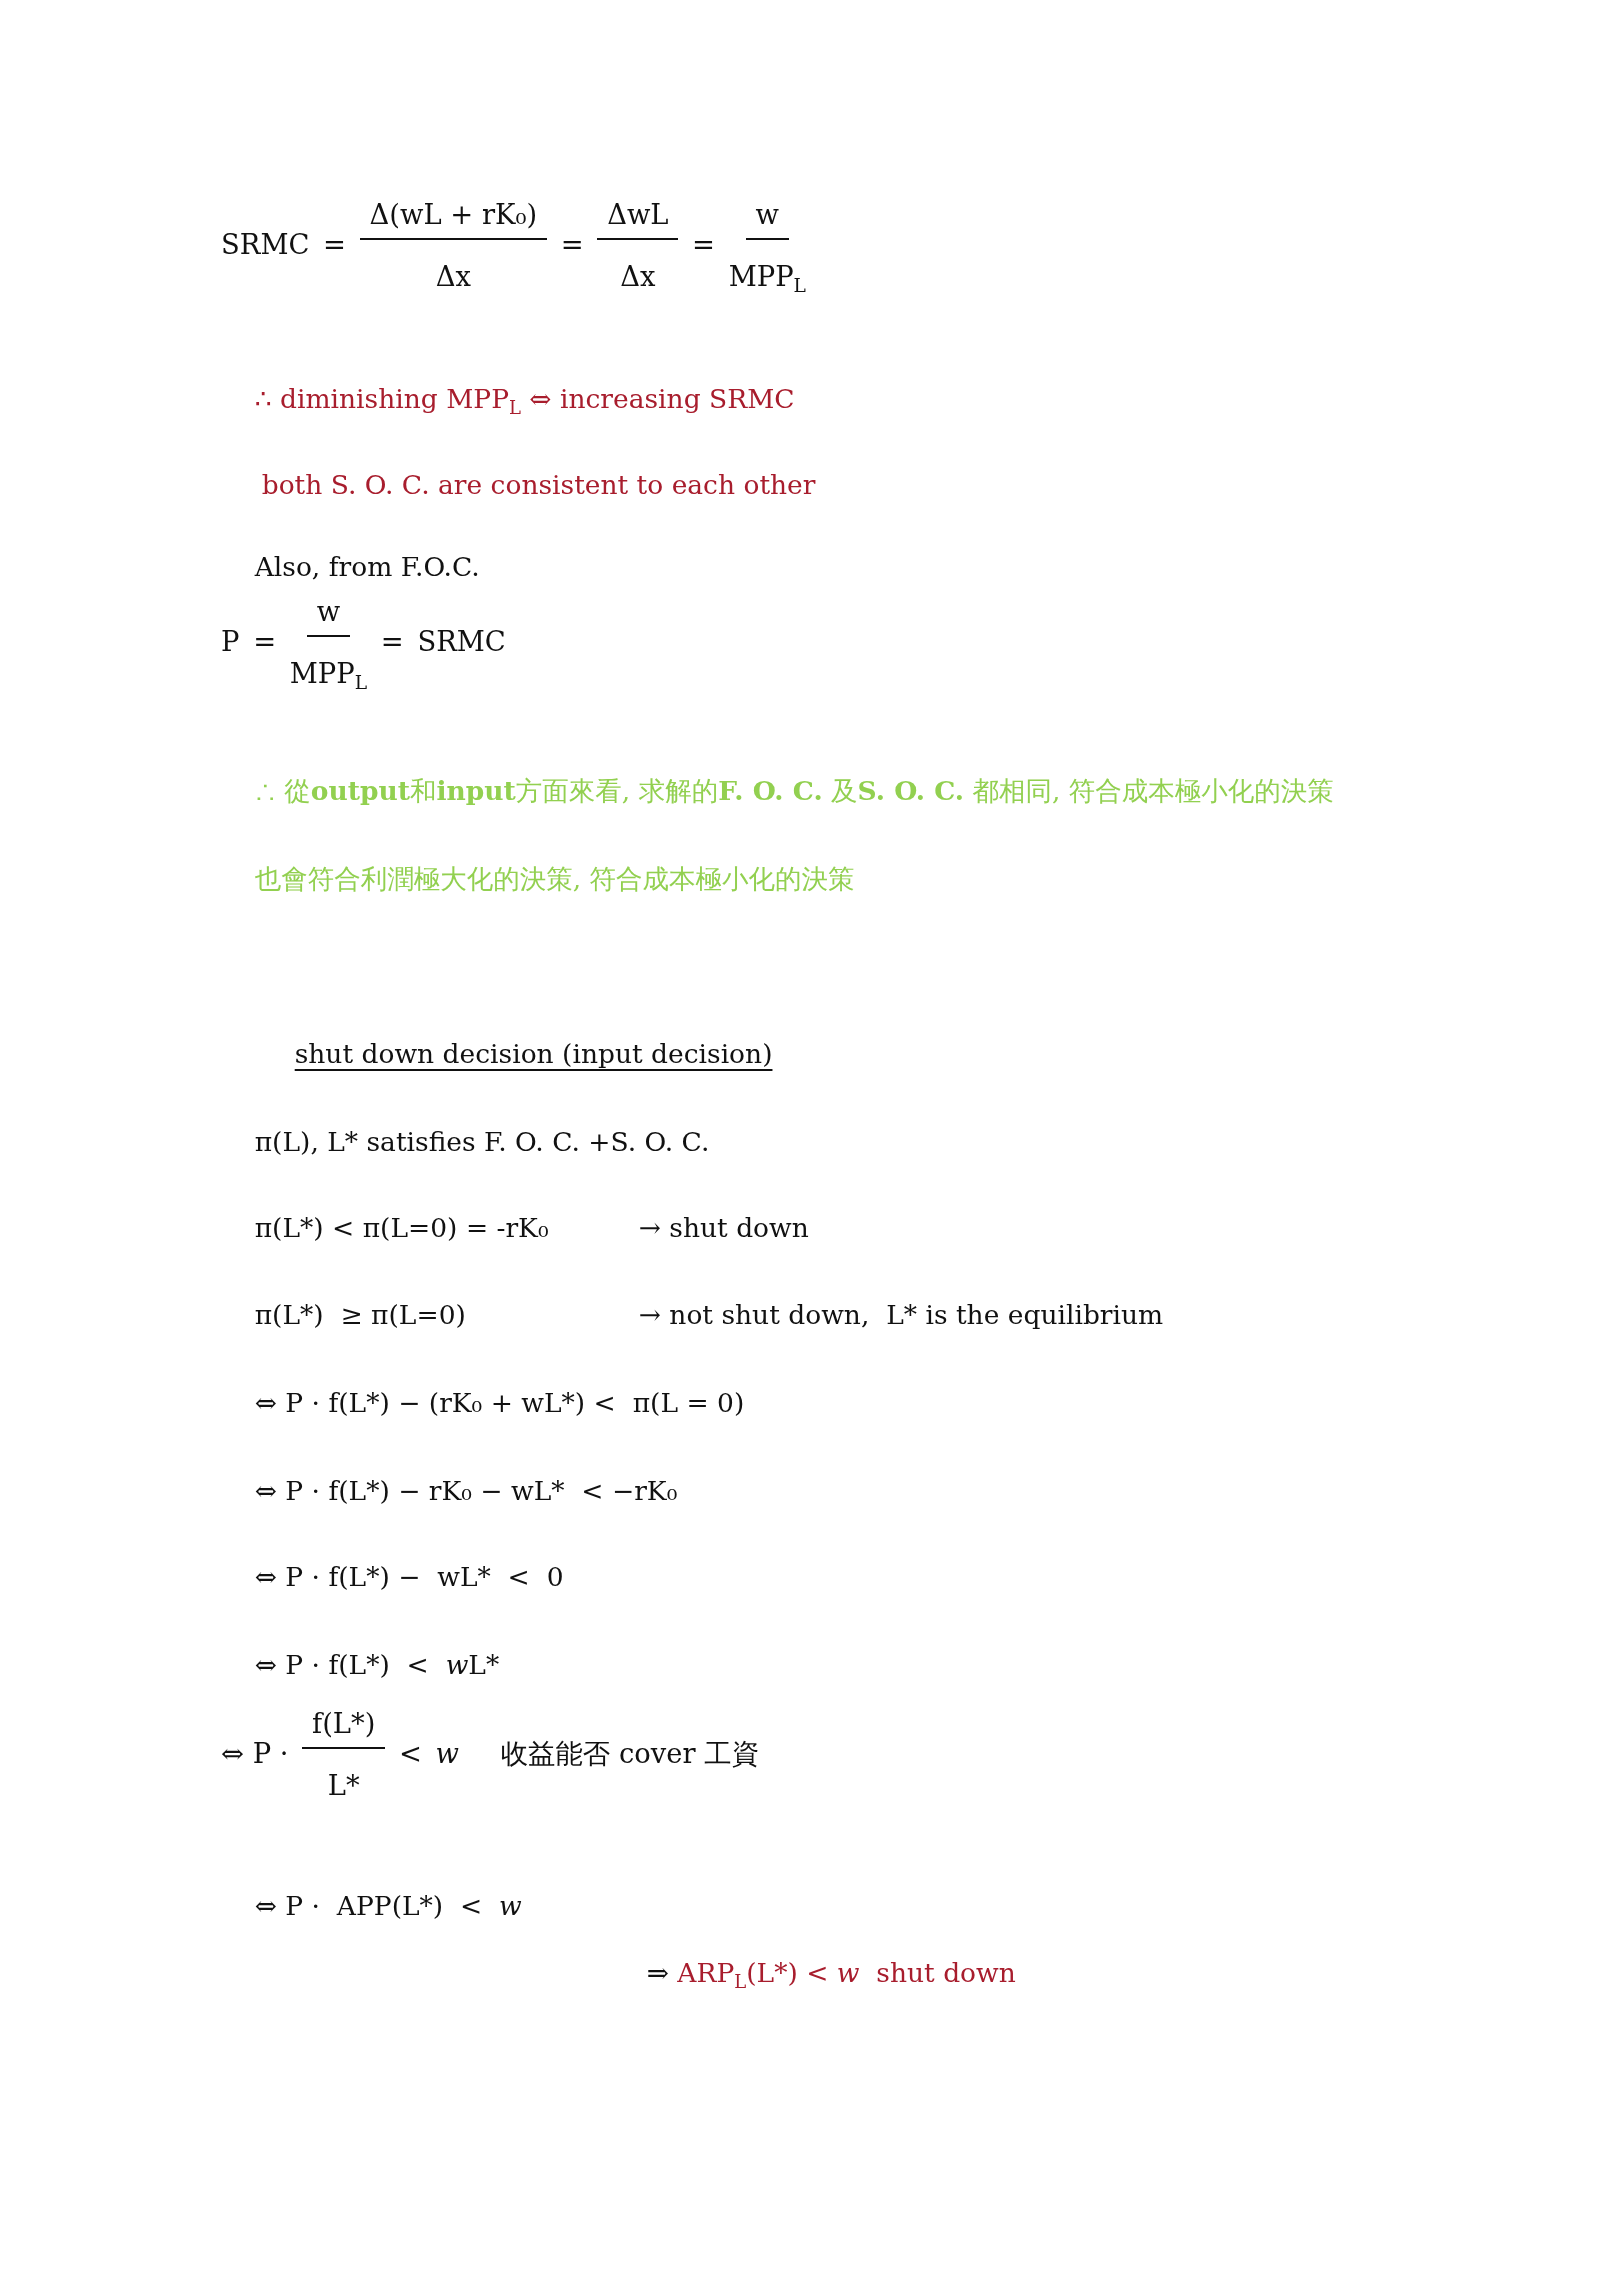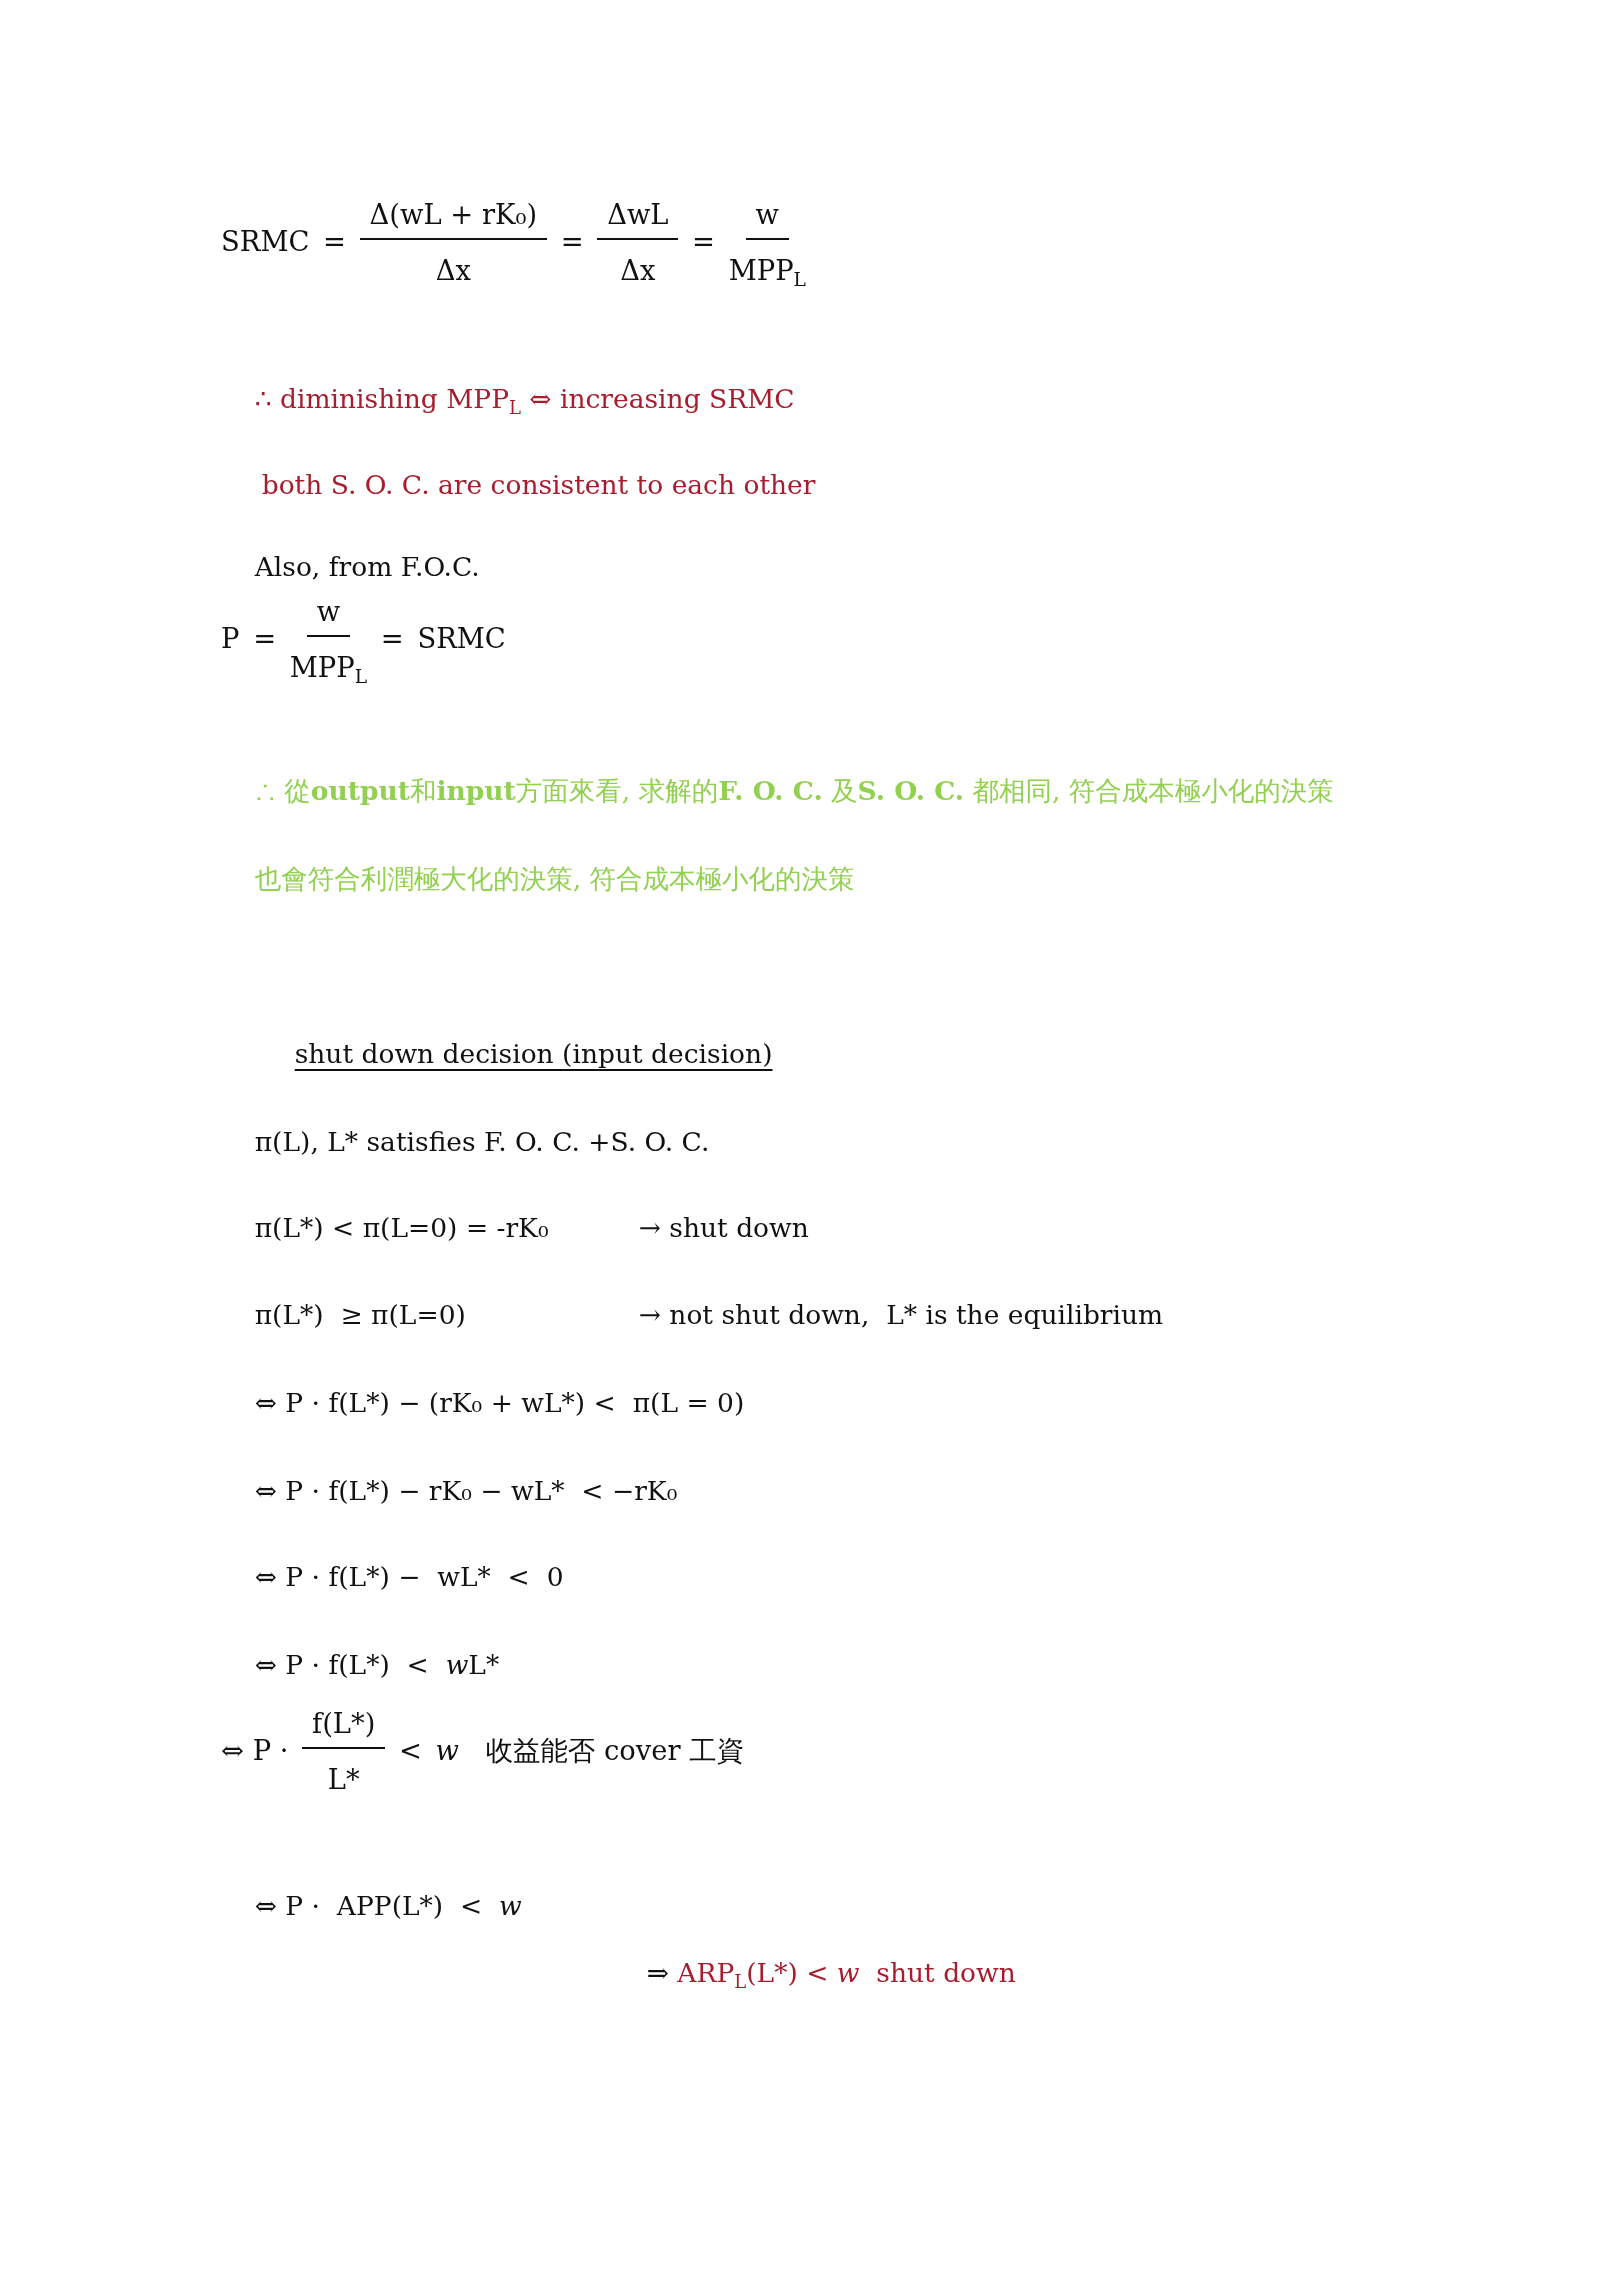--- a/index.html
+++ b/index.html
@@ -16,21 +16,21 @@
   }
   .line { position:absolute; left:221px; white-space:pre; line-height:1.35; }
   .red   { color:var(--red); }
   .green { color:var(--green); }
   .bold  { font-weight:bold; }
   .it    { font-style:italic; }
   .heading { text-decoration:underline; text-underline-offset:5.9px;margin-left:40px; }
   .formula-row { display:flex; align-items:center; gap:13.7px; font-size:27.4px; }
   .frac { display:inline-flex; flex-direction:column; align-items:center; text-align:left; }
   .frac .num { border-bottom:2.9px solid currentColor; padding:1px 9.8px 3.9px; }
-  .frac .den { padding-top:13px; }
+  .frac .den { padding-top:19px; }
   sub { font-size:68%; line-height:0; }
   .cond-left { display:inline-block; width:384px; }
 </style>
 </head>
 <body>
 
 <div class="page">
 
   <div class="line formula-row" style="top:196px">
     <span>SRMC</span>
@@ -115,21 +115,21 @@
   </div>
 
   <div class="line formula-row" style="top:1705px">
     <span>⇔ P ·</span>
     <span class="frac">
       <span class="num">f(L*)</span>
       <span class="den">L*</span>
     </span>
     <span>&lt;</span>
     <span class="it">w</span>
-    <span style="margin-left:13px">收益能否 cover 工資</span>
+    <span style="margin-left:28px">收益能否 cover 工資</span>
   </div>
 
   <div class="line" style="top:1852px">
     <span>⇔ P ·  APP(L*)  &lt;  </span><span class="it">w</span>
   </div>
 
   <div class="line" style="top:1919px; left:613px">
     <span>⇒ </span><span class="red">ARP</span><sub class="red">L</sub><span class="red">(L*) &lt; </span><span class="red it">w</span><span class="red">  shut down</span>
   </div>
 

